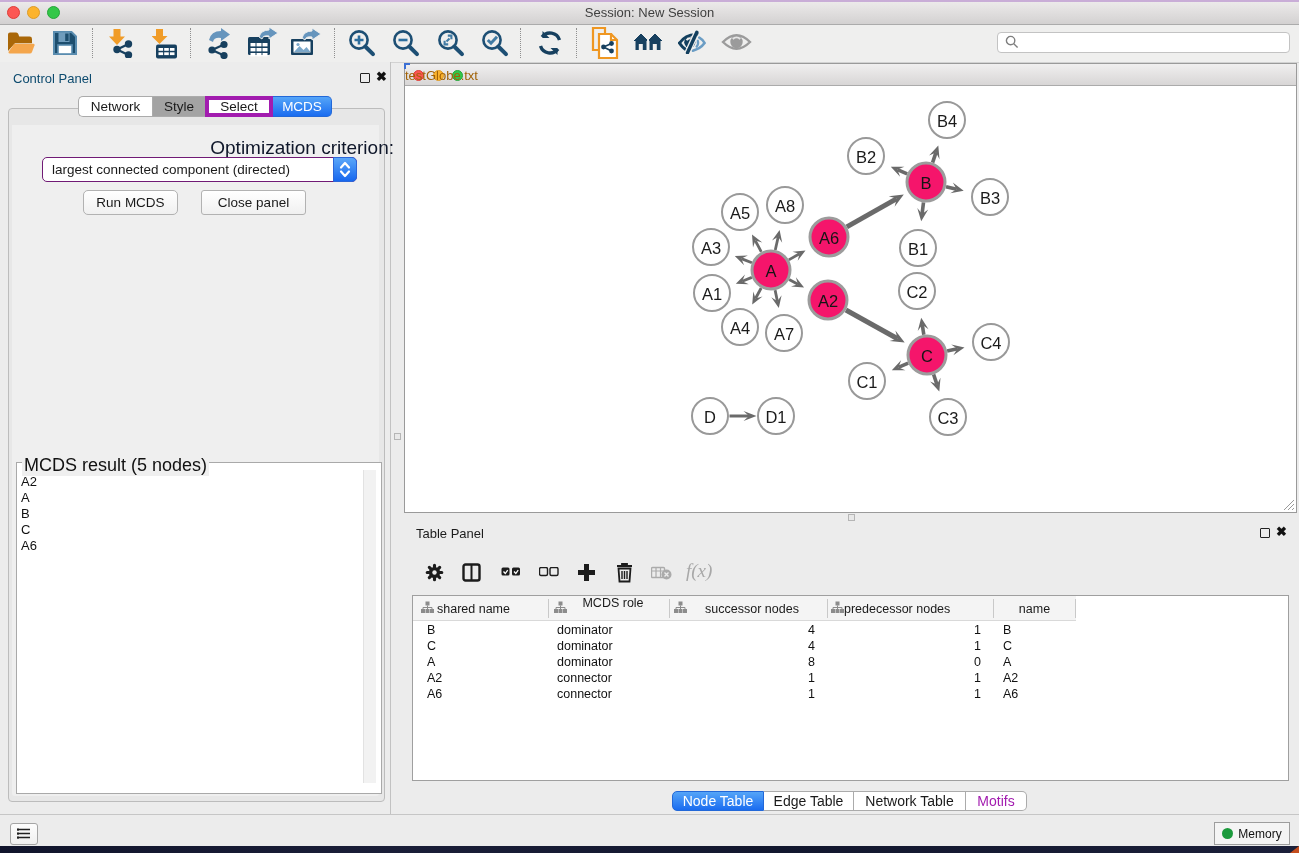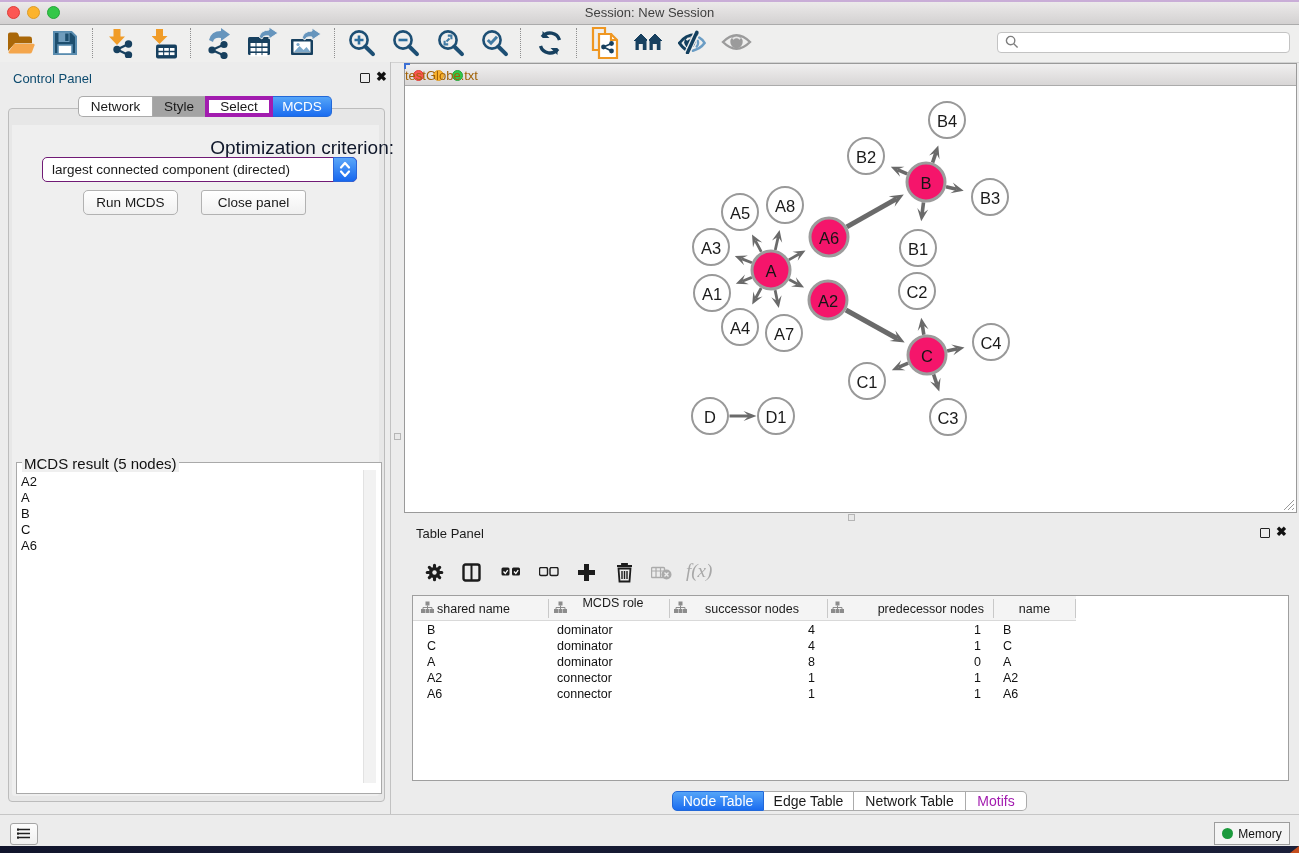--- a/index.html
+++ b/index.html
@@ -195,21 +195,21 @@
   <div style="position:absolute;right:-1px;top:-1px;width:22px;height:23px;background:linear-gradient(#5aa7f9,#1767ee);border:1px solid #2b66d9;border-radius:0 5px 5px 0">
     <svg width="22" height="23" viewBox="0 0 22 23">
         <path d="M7 9.5 L11 5 L15 9.5 M7 13.5 L11 18 L15 13.5" fill="none" stroke="#fff" stroke-width="2.2" stroke-linejoin="round" stroke-linecap="round"></path>
       </svg>
   </div>
 </div>
 <div class="abs" style="left:83px;top:190px;width:93px;height:23px;background:linear-gradient(#fff,#f0f0f0);border:1px solid #b2b2b2;border-radius:5px;display:flex;align-items:center;justify-content:center;font-size:13.5px;color:#1a1a1a">Run MCDS</div>
 <div class="abs" style="left:201px;top:190px;width:103px;height:23px;background:linear-gradient(#fff,#f0f0f0);border:1px solid #b2b2b2;border-radius:3px;display:flex;align-items:center;justify-content:center;font-size:13.5px;color:#1a1a1a">Close panel</div>
 
 <div class="abs" style="left:16px;top:462px;width:364px;height:330px;border:1px solid #a9a9a9;background:#fff"></div>
-<div class="abs" style="left:22px;top:455px;font-size:15px;color:#111;background:#efefef;padding:0 2px">MCDS result (5 nodes)</div>
+<div class="abs" style="left:22px;top:455px;font-size:18px;color:#111;background:#efefef;padding:0 2px">MCDS result (5 nodes)</div>
 <div class="abs" style="left:363px;top:470px;width:12px;height:313px;background:#f2f2f2;border-left:1px solid #e2e2e2"></div>
 <div class="abs" style="left:21px;top:474px;font-size:13px;color:#111;line-height:16px">A2<br>A<br>B<br>C<br>A6</div>
 
 <div class="abs" style="left:404px;top:63px;width:893px;height:450px;background:#fff;border:1px solid #9a9a9a;box-sizing:border-box"></div>
 <div class="abs" style="left:405px;top:64px;width:891px;height:21px;background:linear-gradient(#f0efef,#d8d6d6);border-bottom:1px solid #ababab"></div>
 <div class="abs" style="left:413px;top:69.5px;width:9px;height:9px;border-radius:50%;background:#fc5753;border:0.5px solid #df3e38"></div>
 <div class="abs" style="left:433px;top:69.5px;width:9px;height:9px;border-radius:50%;background:#fcb32c;border:0.5px solid #de9b27"></div>
 <div class="abs" style="left:452px;top:69.5px;width:9px;height:9px;border-radius:50%;background:#33c748;border:0.5px solid #27a53a"></div>
 <div class="abs" style="left:405px;top:68px;width:891px;text-align:left;font-size:13px;color:#a16207">testGlobe.txt</div>
 <div class="abs" style="left:404px;top:63px;width:6px;height:2px;background:#3b6fd4"></div>
@@ -392,21 +392,21 @@
       <rect x="0" y="8" width="4" height="4"></rect>
       <rect x="4.5" y="8" width="4" height="4"></rect>
       <rect x="9" y="8" width="4" height="4"></rect>
       <path d="M6.5 4.5 v2 M2 8 v-1.5 h9 V8 M6.5 6.5 v1.5" stroke="#8c8c8c" fill="none"></path>
     </g>
   </svg>
 
 <div class="abs" style="left:437px;top:602px;width:100px;text-align:left;font-size:12.5px;color:#1a1a1a">shared name</div>
 <div class="abs" style="left:567px;top:596px;width:92px;text-align:center;font-size:12.5px;color:#1a1a1a">MCDS role</div>
 <div class="abs" style="left:687px;top:602px;width:130px;text-align:center;font-size:12.5px;color:#1a1a1a">successor nodes</div>
-<div class="abs" style="left:844px;top:602px;width:140px;text-align:right;font-size:12.5px;color:#1a1a1a">predecessor nodes</div>
+<div class="abs" style="left:844px;top:602px;width:140px;text-align:left;font-size:12.5px;color:#1a1a1a">predecessor nodes</div>
 <div class="abs" style="left:994px;top:602px;width:81px;text-align:center;font-size:12.5px;color:#1a1a1a">name</div>
 
 <div class="abs" style="left:427px;top:621.5px;font-size:12.5px;color:#111;line-height:16px">B<br>C<br>A<br>A2<br>A6</div>
 <div class="abs" style="left:557px;top:621.5px;font-size:12.5px;color:#111;line-height:16px">dominator<br>dominator<br>dominator<br>connector<br>connector</div>
 <div class="abs" style="left:715px;top:621.5px;width:100px;text-align:right;font-size:12.5px;color:#111;line-height:16px">4<br>4<br>8<br>1<br>1</div>
 <div class="abs" style="left:881px;top:621.5px;width:100px;text-align:right;font-size:12.5px;color:#111;line-height:16px">1<br>1<br>0<br>1<br>1</div>
 <div class="abs" style="left:1003px;top:621.5px;font-size:12.5px;color:#111;line-height:16px">B<br>C<br>A<br>A2<br>A6</div>
 
 <div class="abs" style="left:672px;top:791px;height:20px;display:flex;font-size:14px">
   <div style="width:90px;background:linear-gradient(#55a5f8,#1a6cf0);border:1px solid #2268d8;border-radius:5px 0 0 5px;display:flex;align-items:center;justify-content:center;color:#fff">Node Table</div>

